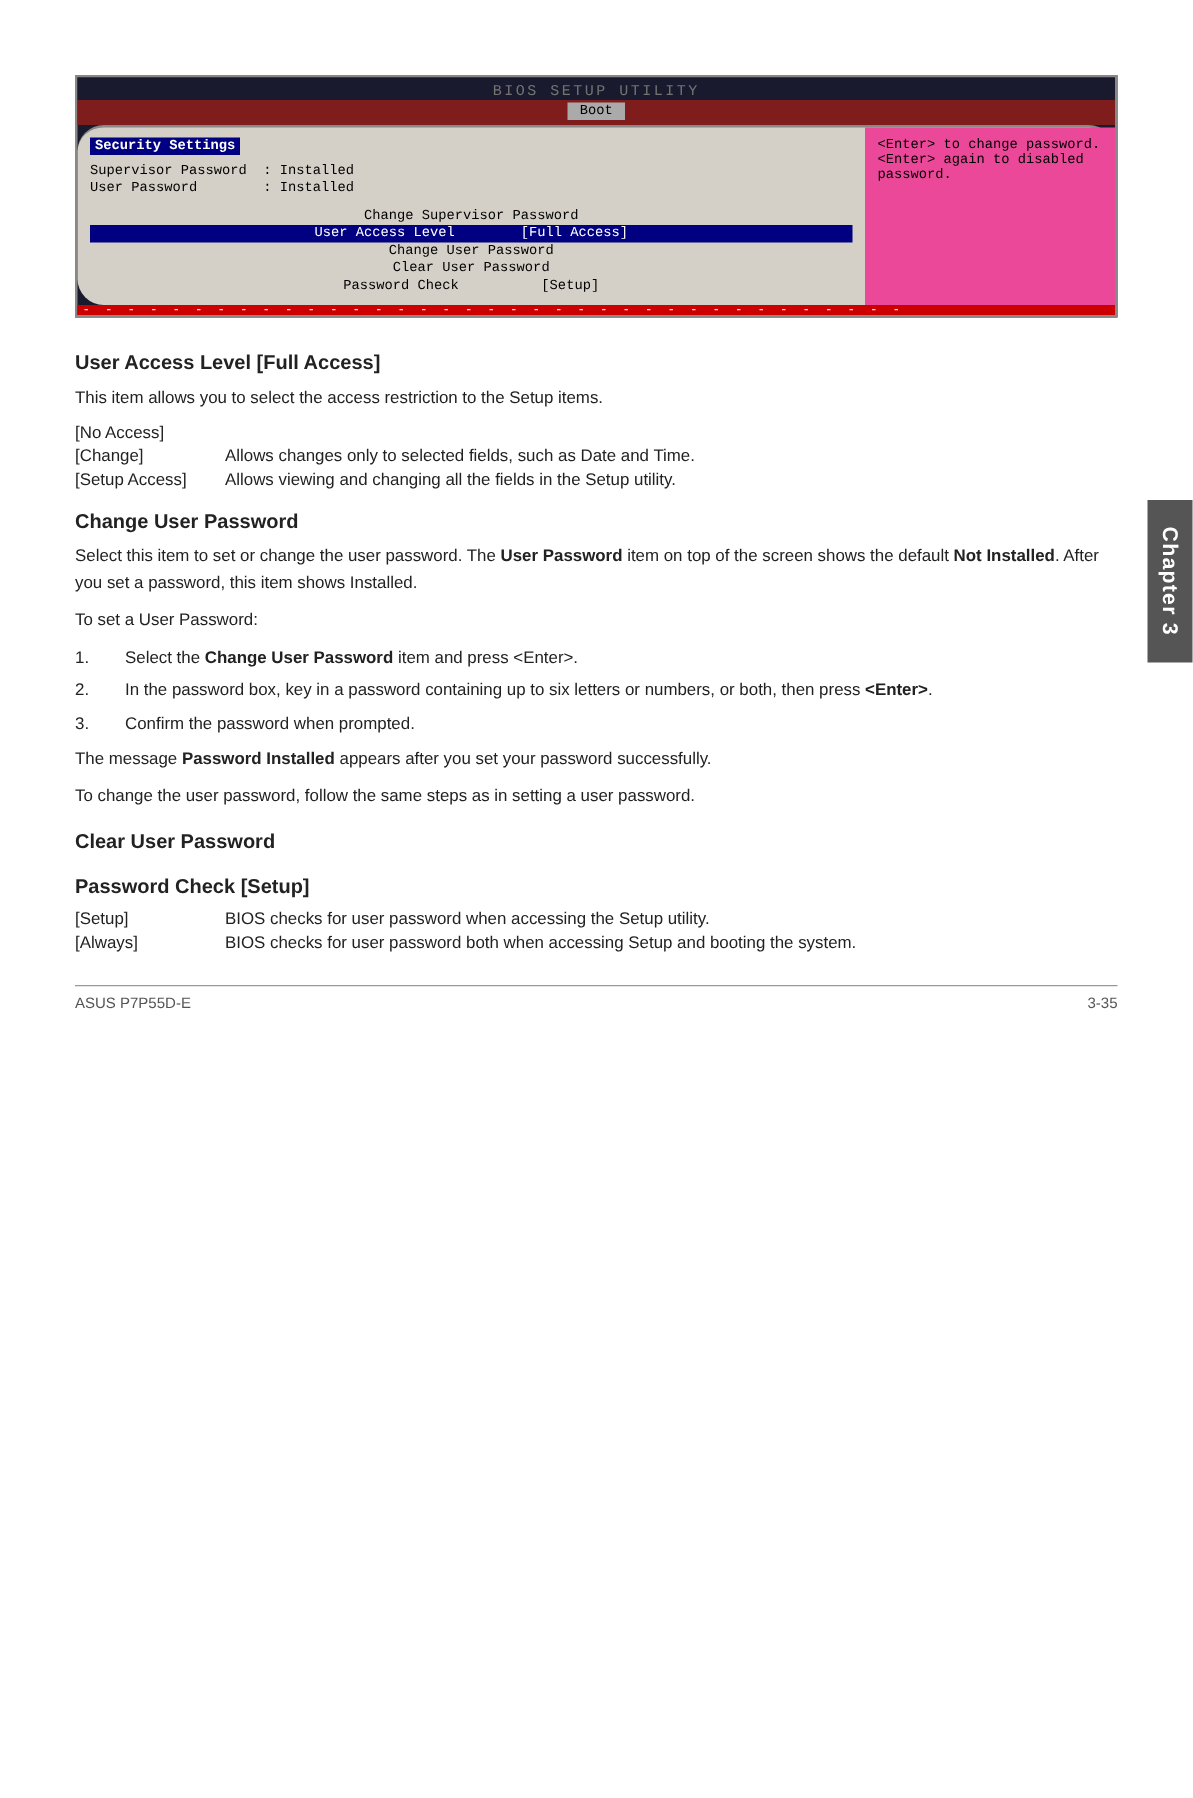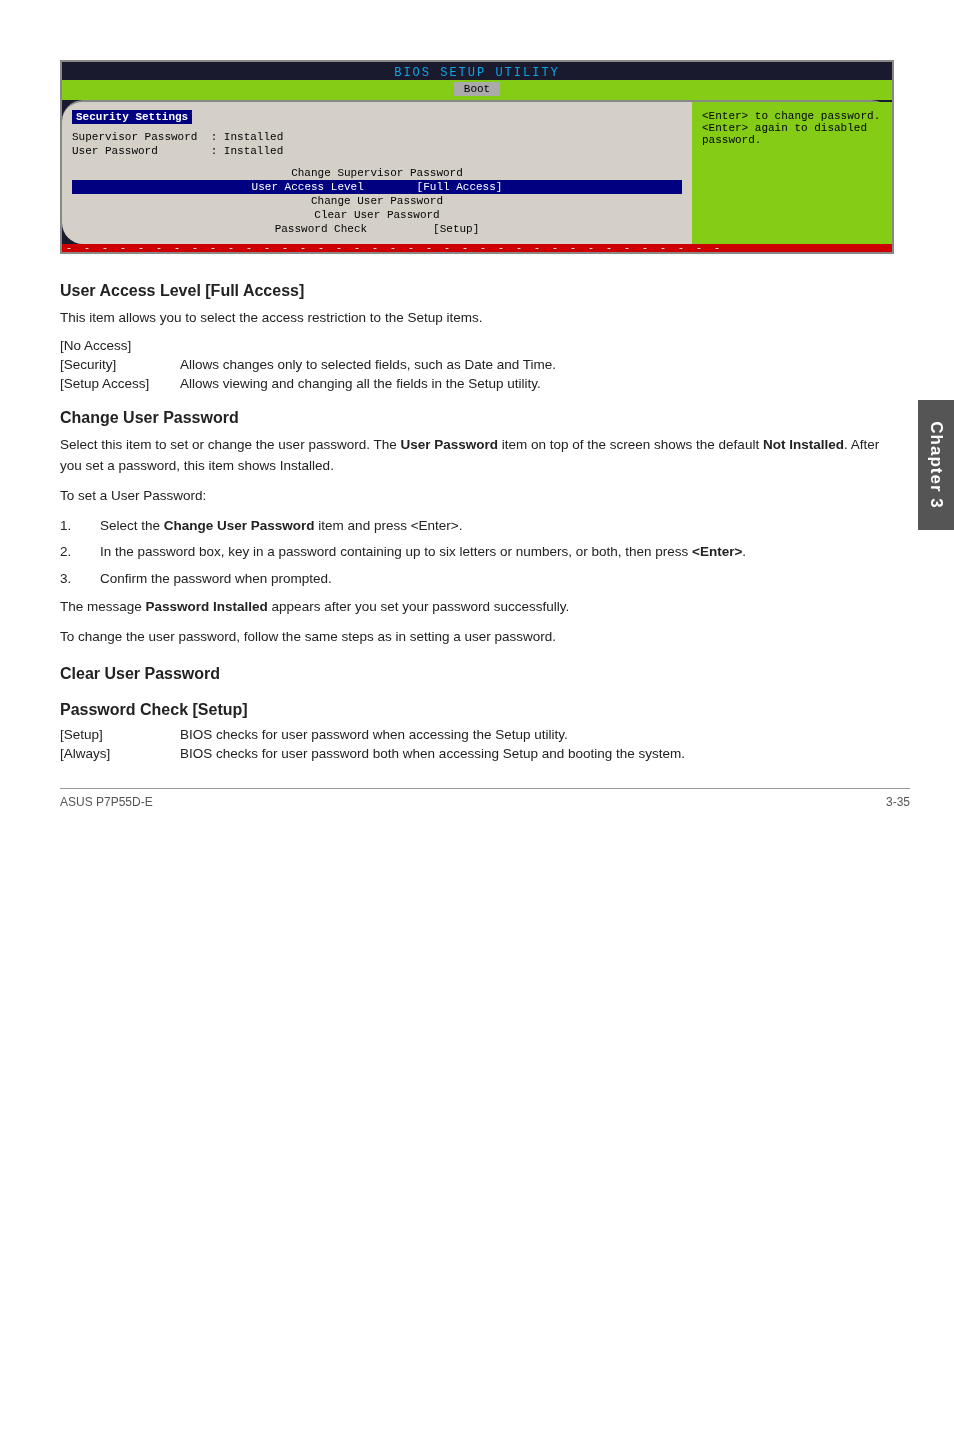--- a/index.html
+++ b/index.html
@@ -20,30 +20,30 @@
 
     
     .bios-box {
       border: 2px solid #888;
       margin-bottom: 28px;
       background: #1a1a2e;
     }
 
     .bios-title-bar {
       background: #1a1a2e;
-      color: #0ea5e9;
+      color: #737373;
       text-align: center;
       font-family: 'Courier New', monospace;
       font-size: 12px;
       padding: 4px 0 0 0;
       letter-spacing: 2px;
     }
 
     .bios-tabs {
-      background: #84cc16;
+      background: #7f1d1d;
       display: flex;
       justify-content: center;
       padding: 2px 0 4px 0;
     }
 
     .bios-tab {
       font-family: 'Courier New', monospace;
       font-size: 11px;
       padding: 1px 10px;
       color: #ccc;
@@ -94,21 +94,21 @@
       background: #000080;
       color: #fff;
     }
 
     .bios-right {
       width: 200px;
       padding: 8px 10px;
       font-family: 'Courier New', monospace;
       font-size: 11px;
       color: #000;
-      background: #84cc16;
+      background: #ec4899;
     }
 
     .bios-dashes {
       background: #cc0000;
       height: 8px;
       display: flex;
       align-items: center;
       padding: 0 4px;
     }
 
@@ -198,21 +198,21 @@
       transform: rotate(90deg);
       white-space: nowrap;
       letter-spacing: 1px;
     }
 
     
     .page-footer {
       position: absolute;
       bottom: 30px;
       left: 60px;
-      right: 44px;
+      right: 60px;
       border-top: 1px solid #999;
       display: flex;
       justify-content: space-between;
       padding-top: 6px;
       font-size: 12px;
       color: #555;
     }
   </style>
 </head>
 <body>
@@ -252,21 +252,21 @@
   </div>
 
   <div class="section-gap">
     <div class="section-heading">User Access Level [Full Access]</div>
     <div class="section-body">This item allows you to select the access restriction to the Setup items.</div>
     <div class="option-table">
       <div class="option-row">
         <span class="option-key">[No Access]</span>
       </div>
       <div class="option-row">
-        <span class="option-key">[Security]</span>
+        <span class="option-key">[Change]</span>
         <span class="option-desc">Allows changes only to selected fields, such as Date and Time.</span>
       </div>
       <div class="option-row">
         <span class="option-key">[Setup Access]</span>
         <span class="option-desc">Allows viewing and changing all the fields in the Setup utility.</span>
       </div>
     </div>
   </div>
 
   <div class="section-gap">

